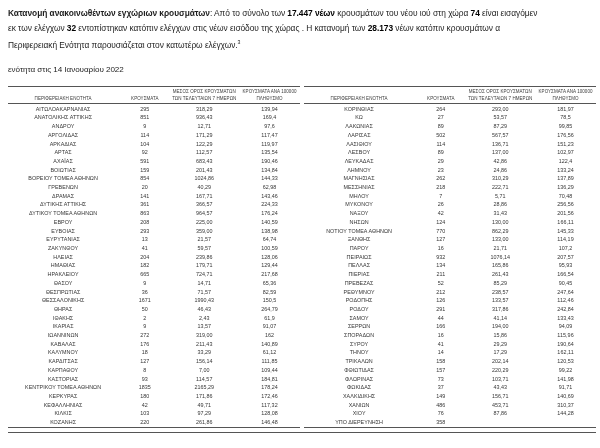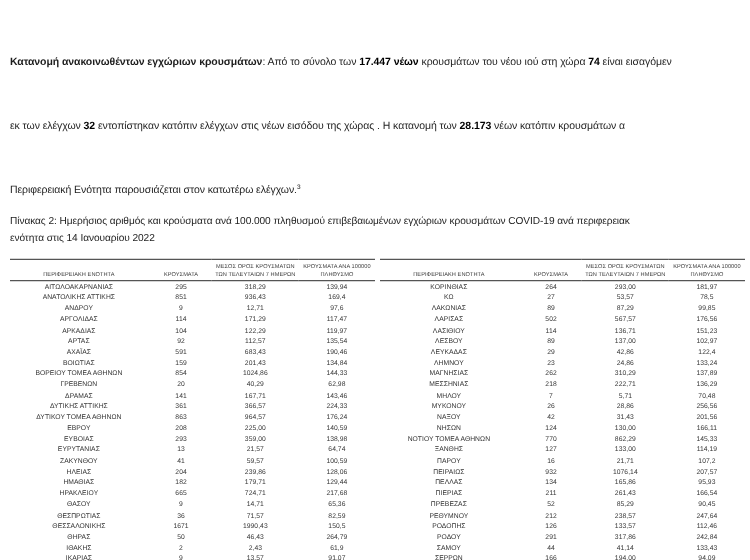--- a/index.html
+++ b/index.html
@@ -24,21 +24,21 @@
   }
 
   
   .intro {
     font-size: 8.4px;
     line-height: 14.6px;
     color: #1d1d1d;
     letter-spacing: -0.05px;
     white-space: nowrap;
   }
-  .intro .line { display: block; margin-top: 36px; }
+  .intro .line { display: block; }
   .intro b { font-weight: bold; }
   .intro .hl { font-weight: bold; color: #000; }
   .intro sup {
     font-size: 5.2px;
     vertical-align: super;
   }
 
   
   .caption {
     margin-top: 10px;
@@ -119,21 +119,20 @@
 
 <div class="page">
 
   <div class="intro">
     <span class="line"><b>Κατανομή ανακοινωθέντων εγχώριων κρουσμάτων</b><span>: Από το σύνολο των </span><span class="hl">17.447 νέων</span><span> κρουσμάτων του νέου ιού στη χώρα </span><span class="hl">74</span><span> είναι εισαγόμεν</span></span>
     <span class="line"><span>εκ των ελέγχων </span><span class="hl">32</span><span> εντοπίστηκαν κατόπιν ελέγχων στις νέων εισόδου της χώρας .  Η κατανομή των </span><span class="hl">28.173</span><span> νέων κατόπιν κρουσμάτων α</span></span>
     <span class="line"><span>Περιφερειακή Ενότητα παρουσιάζεται στον κατωτέρω ελέγχων.</span><sup>3</sup></span>
   </div>
 
   <div class="caption">
-    <span class="line">Πίνακας 2:  Ημερήσιος αριθμός και κρούσματα ανά 100.000 πληθυσμού επιβεβαιωμένων εγχώριων κρουσμάτων COVID-19 ανά περιφερειακ</span>
     <span class="line">ενότητα στις 14 Ιανουαρίου 2022</span>
   </div>
 
   <div class="tables">
 
     <div class="tbl-wrap left">
       <table class="data">
         <thead>
           <tr class="top-rule">
             <th class="c-name"></th>

